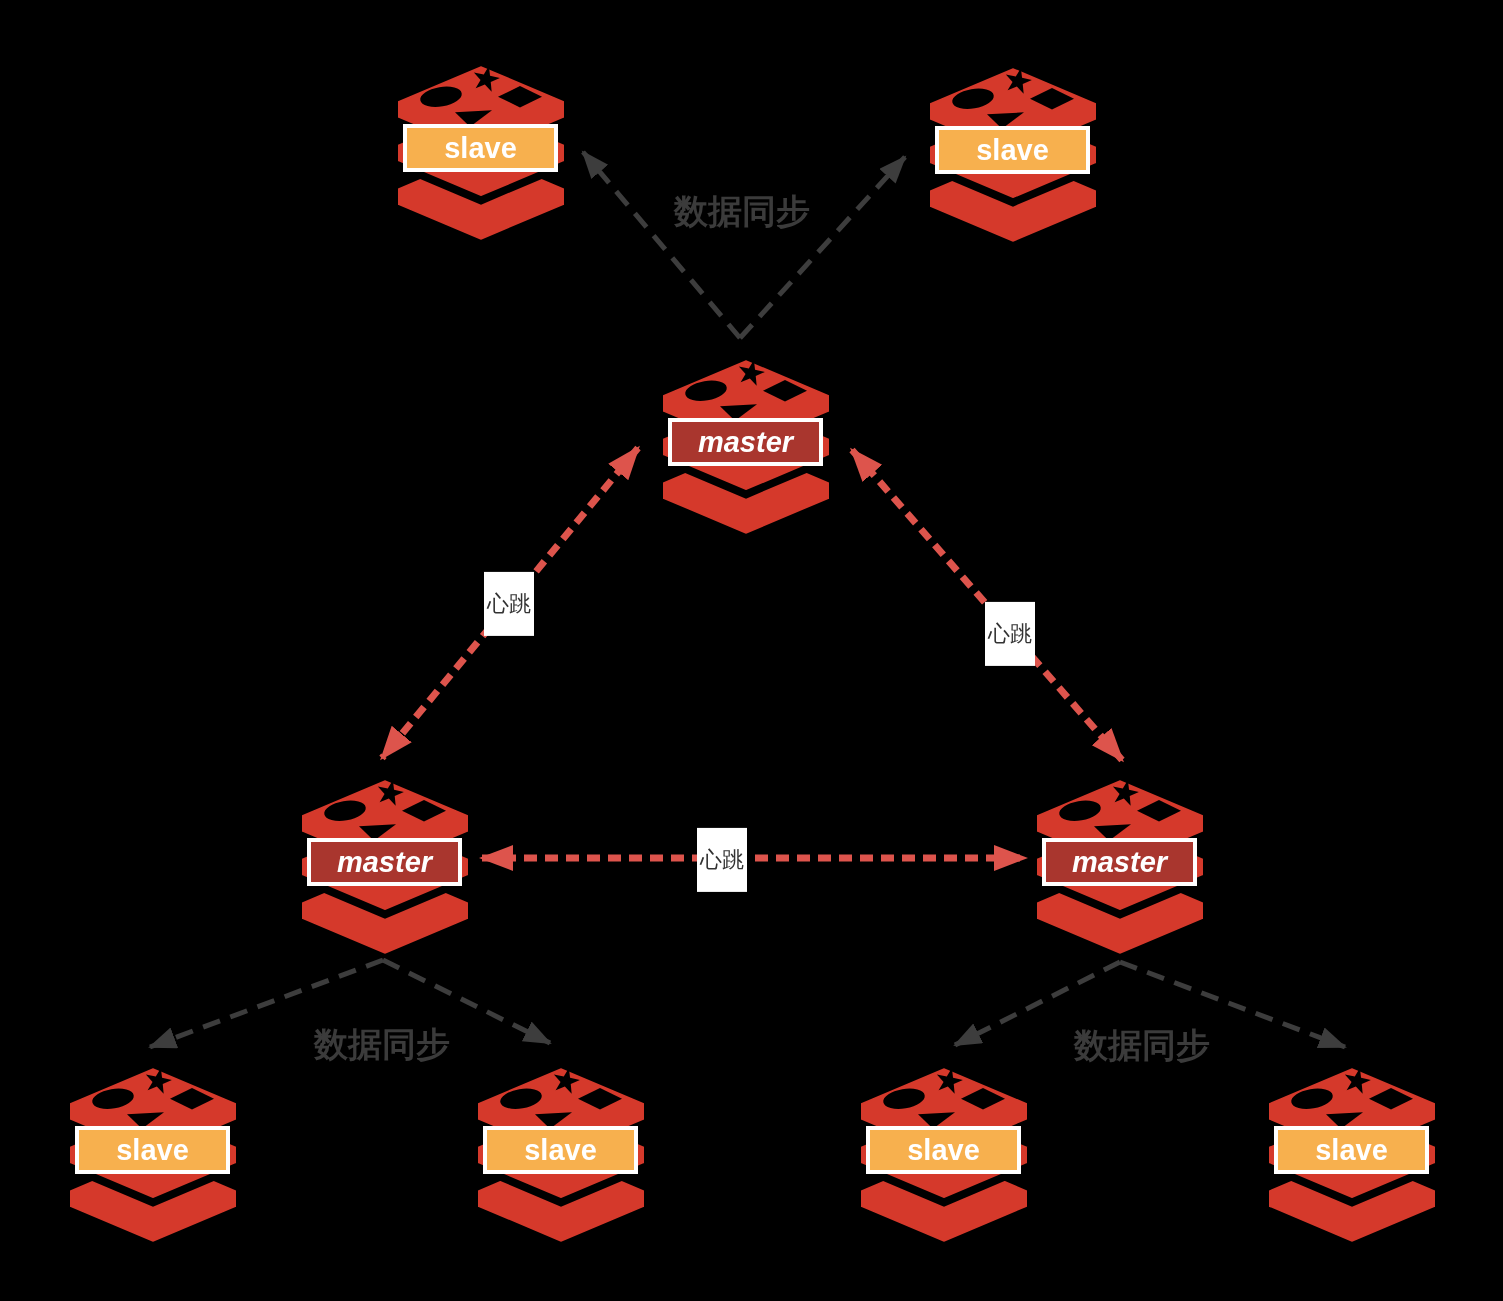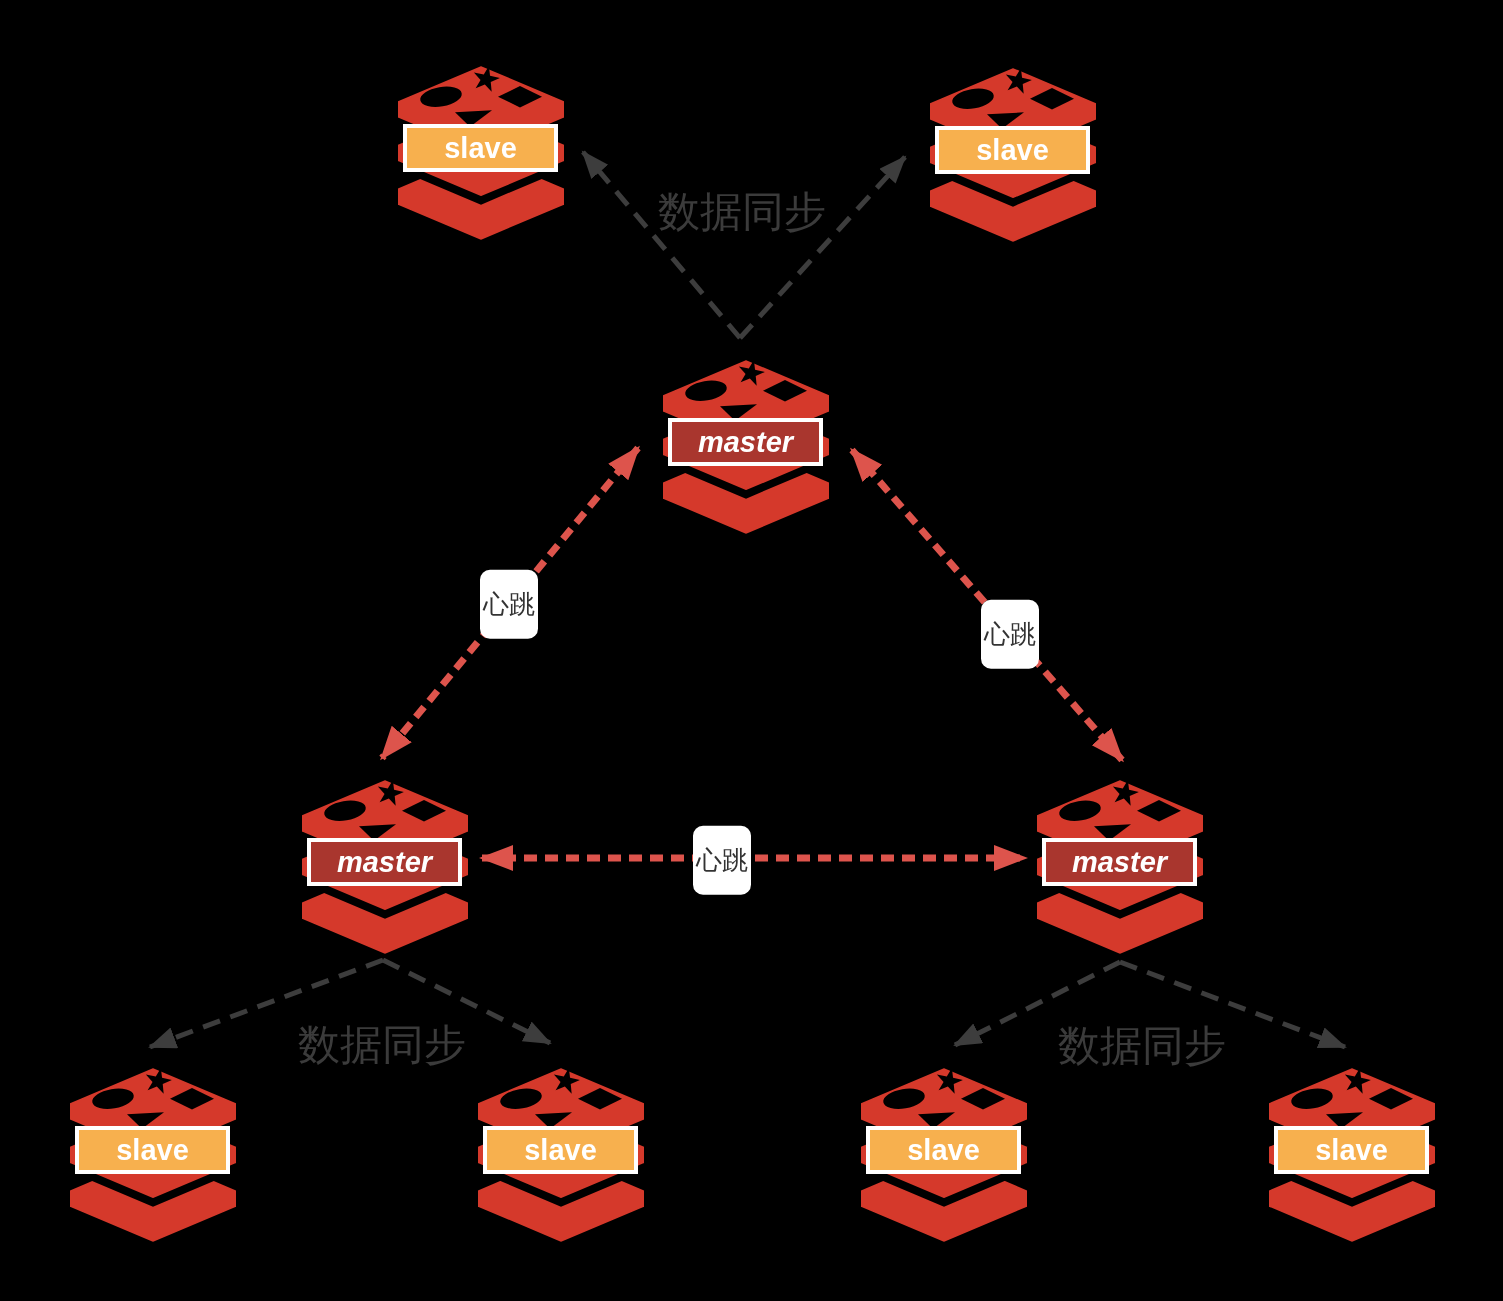--- a/index.html
+++ b/index.html
@@ -18,25 +18,25 @@
   .node-label{
     position:absolute;left:13px;top:66px;width:155px;height:48px;
     box-sizing:border-box;border:4px solid var(--label-border,#fff);
     display:flex;align-items:center;justify-content:center;
     color:var(--label-text,#fff);font-size:29px;font-weight:bold;line-height:1;
   }
   .node.slave .node-label{background:var(--slave-label-bg,#f7b04e);}
   .node.master .node-label{background:var(--master-label-bg,#a9362e);font-style:italic;}
   .edge-label{position:absolute;transform:translate(-50%,-50%);white-space:nowrap;}
   .edge-label.sync{
-    color:var(--sync-label-color,#3b3b3b);font-size:42px;font-weight:normal;
+    color:var(--sync-label-color,#3b3b3b);font-size:34px;font-weight:bold;
   }
   .edge-label.heartbeat{
     background:var(--heartbeat-label-bg,#fff);color:var(--heartbeat-label-color,#333);
-    font-size:26px;font-weight:normal;padding:20px 3px;line-height:1.1;border-radius:10px;
+    font-size:22px;font-weight:normal;padding:20px 3px;line-height:1.1;
   }
 </style>
 </head>
 <body>
 
 <div id="diagram" style="width: 1503px; height: 1301px; --canvas-background: #000000; --icon-red: #d5392b; --slave-label-bg: #f7b04e; --master-label-bg: #a9362e; --label-border: #ffffff; --label-text: #ffffff; --sync-arrow: #3d3d3d; --heartbeat-arrow: #dd544c; --sync-label-color: #3b3b3b; --heartbeat-label-color: #333333; --heartbeat-label-bg: #ffffff;">
   <svg id="edges-svg" viewBox="0 0 1503 1301">
     <defs>
       <marker id="head-sync" markerUnits="userSpaceOnUse" markerWidth="32" markerHeight="26" refX="26" refY="11" orient="auto-start-reverse">
         <path class="sync-head" d="M0,0 L28,11 L0,22 Z"></path>

